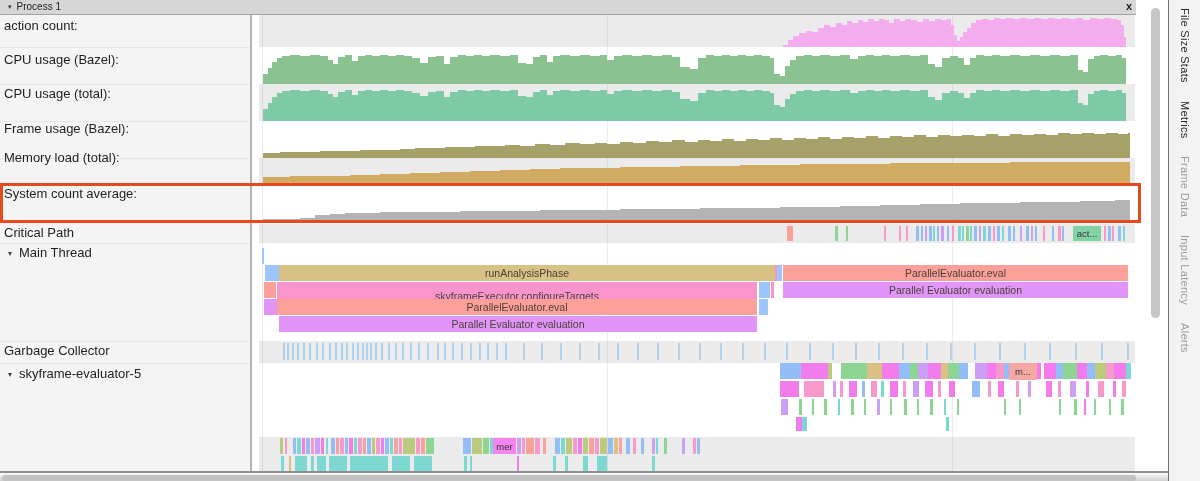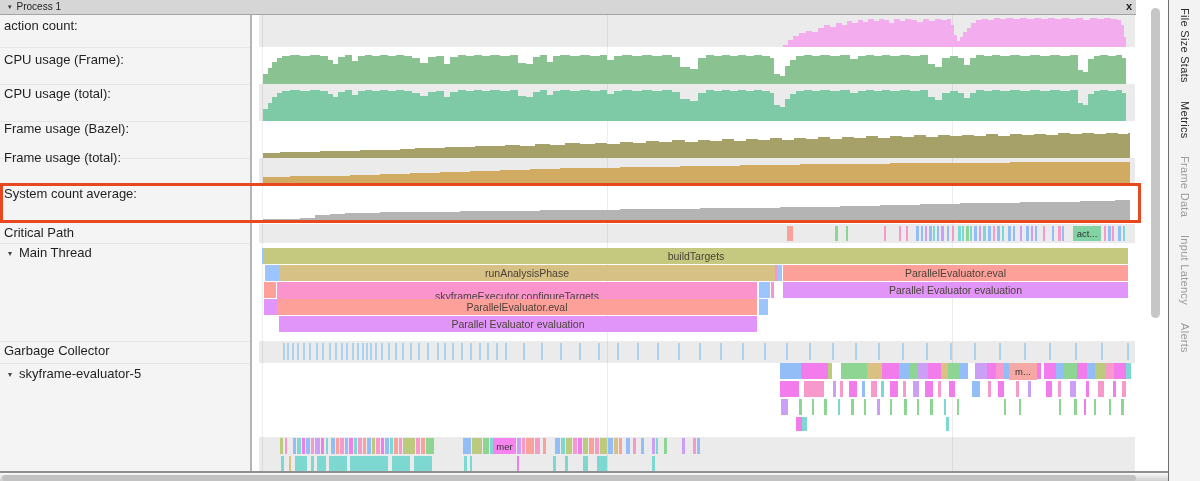--- a/index.html
+++ b/index.html
@@ -64,24 +64,24 @@
     <div class="sep" style="top:33px"></div>
     <div class="sep" style="top:70px"></div>
     <div class="sep" style="top:107px"></div>
     <div class="sep" style="top:144px"></div>
     <div class="sep" style="top:171px"></div>
     <div class="sep" style="top:229px"></div>
     <div class="sep" style="top:327px"></div>
     <div class="sep" style="top:349px"></div>
 
     <div class="lbl" style="top:4px">action count:</div>
-    <div class="lbl" style="top:38px">CPU usage (Frame):</div>
+    <div class="lbl" style="top:38px">CPU usage (Bazel):</div>
     <div class="lbl" style="top:72px">CPU usage (total):</div>
     <div class="lbl" style="top:107px">Frame usage (Bazel):</div>
-    <div class="lbl" style="top:136px">Frame usage (total):</div>
+    <div class="lbl" style="top:136px">Memory load (total):</div>
     <div class="lbl" style="top:172px">System count average:</div>
     <div class="lbl" style="top:211px">Critical Path</div>
     <div class="lbl thread" style="top:231px"><span class="tri">▾</span><span>Main Thread</span></div>
     <div class="lbl" style="top:329px">Garbage Collector</div>
     <div class="lbl thread" style="top:352px"><span class="tri">▾</span><span>skyframe-evaluator-5</span></div>
   </div>
 
   <div class="hl" style="border-color: rgb(232, 72, 30);"></div>
 
   <div class="vthumb"></div>
@@ -159,21 +159,20 @@
     <div class="bar" style="left: 1052px; top: 226px; width: 2px; height: 15px; background: rgb(147, 189, 247);"></div>
     <div class="bar" style="left: 1058px; top: 226px; width: 3px; height: 15px; background: rgb(248, 153, 203);"></div>
     <div class="bar" style="left: 1062px; top: 226px; width: 2px; height: 15px; background: rgb(147, 189, 247);"></div>
     <div class="bar" style="left: 1104px; top: 226px; width: 2px; height: 15px; background: rgb(248, 153, 203);"></div>
     <div class="bar" style="left: 1108px; top: 226px; width: 3px; height: 15px; background: rgb(147, 189, 247);"></div>
     <div class="bar" style="left: 1112px; top: 226px; width: 2px; height: 15px; background: rgb(248, 153, 203);"></div>
     <div class="bar" style="left: 1118px; top: 226px; width: 3px; height: 15px; background: rgb(147, 189, 247);"></div>
     <div class="bar" style="left: 1123px; top: 226px; width: 2px; height: 15px; background: rgb(126, 216, 210);"></div>
     <div class="bar mini-label" style="left: 1073px; top: 226px; width: 28px; height: 15px; background: rgb(130, 211, 164);">act...</div>
     <div class="bar" style="left: 262px; top: 248px; width: 2px; height: 16px; background: rgb(157, 197, 253);"></div>
-    <div class="bar bar-label" style="left: 264px; top: 248px; width: 864px; height: 16px; background: rgb(196, 201, 127);">buildTargets</div>
     <div class="bar" style="left: 265px; top: 265px; width: 14px; height: 16px; background: rgb(157, 197, 253);"></div>
     <div class="bar bar-label" style="left: 279px; top: 265px; width: 496px; height: 16px; background: rgb(216, 193, 133);">runAnalysisPhase</div>
     <div class="bar" style="left: 775px; top: 265px; width: 2px; height: 16px; background: rgb(251, 148, 204);"></div>
     <div class="bar" style="left: 777px; top: 265px; width: 5px; height: 16px; background: rgb(157, 197, 253);"></div>
     <div class="bar bar-label" style="left: 783px; top: 265px; width: 345px; height: 16px; background: rgb(253, 160, 154);">ParallelEvaluator.eval</div>
     <div class="bar" style="left: 264px; top: 282px; width: 12px; height: 16px; background: rgb(253, 160, 154);"></div>
     <div class="bar bar-label" style="left: 277px; top: 282px; width: 480px; height: 28px; background: rgb(251, 148, 204);">skyframeExecutor.configureTargets</div>
     <div class="bar" style="left: 759px; top: 282px; width: 11px; height: 16px; background: rgb(157, 197, 253);"></div>
     <div class="bar" style="left: 771px; top: 282px; width: 3px; height: 16px; background: rgb(251, 148, 204);"></div>
     <div class="bar bar-label" style="left: 783px; top: 282px; width: 345px; height: 16px; background: rgb(226, 149, 249);">Parallel Evaluator evaluation</div>

